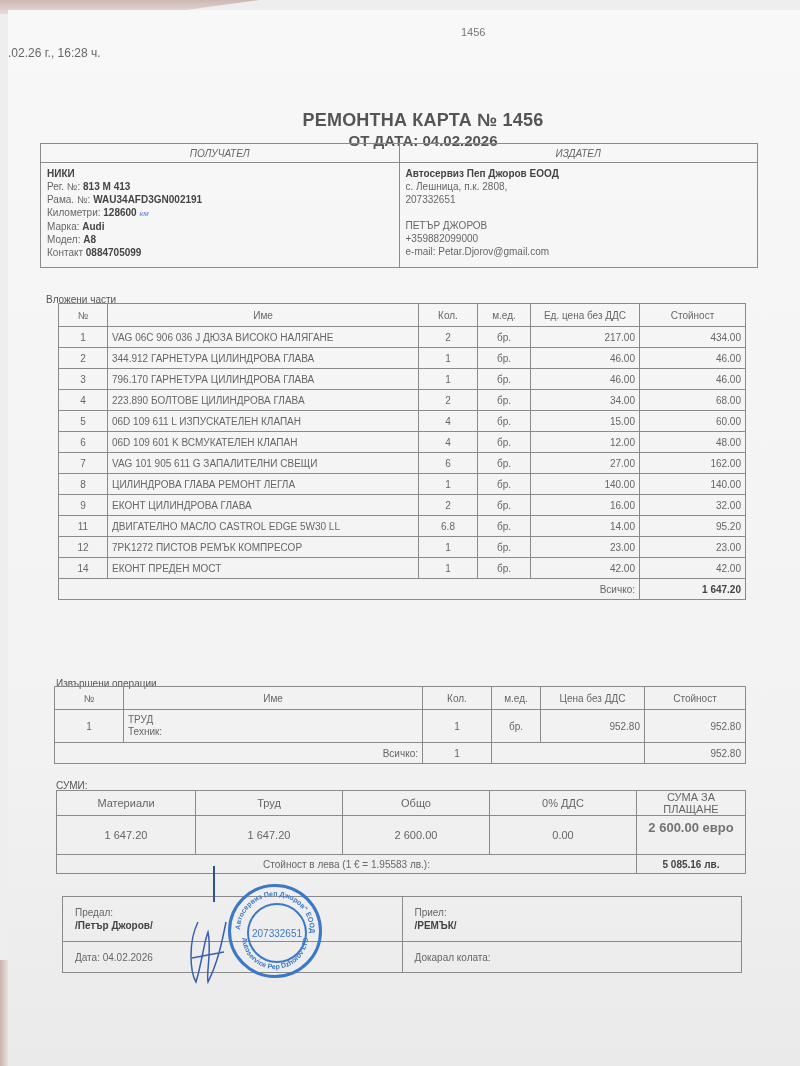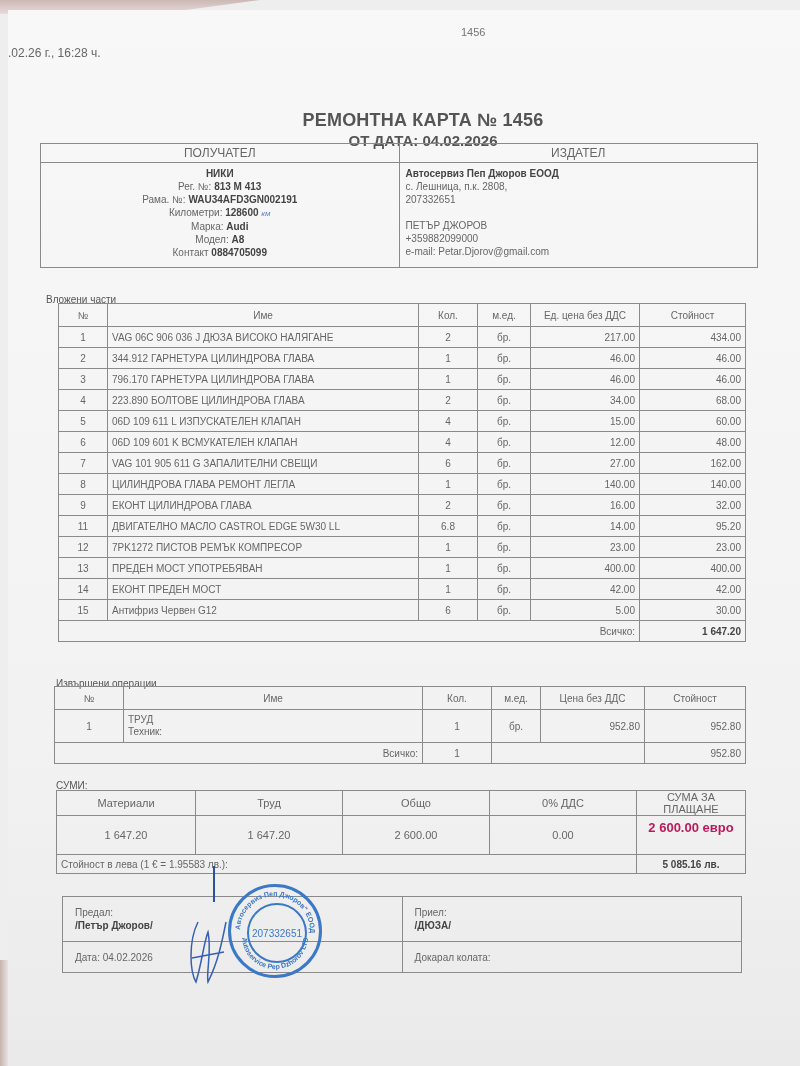--- a/index.html
+++ b/index.html
@@ -26,40 +26,40 @@
   .page-num { left:453px; top:16px; font-size:11px; color:#777; }
   .title { left:0; width:830px; text-align:center; top:100px; font-size:18px; font-weight:bold; color:#555; letter-spacing:0.2px; }
   .subtitle { left:0; width:830px; text-align:center; top:122px; font-size:15px; font-weight:bold; color:#555; }
 
   table { border-collapse:collapse; }
   td, th { border:1px solid #8a8a8a; font-size:10px; color:#666; padding:0 4px; }
   th { font-weight:normal; }
 
   .parties { position:absolute; left:40px; top:143px; width:718px; }
   .parties td { vertical-align:top; padding:4px 6px; line-height:13px; }
-  .parties .hd { text-align:center; font-size:12px; height:18px; vertical-align:middle; padding:0; }
+  .parties .hd { text-align:center; font-size:10px; height:18px; vertical-align:middle; padding:0;font-style:italic; }
   .b { font-weight:bold; color:#444; }
 
   .section-label { position:absolute; font-size:10px; color:#555; }
 
   .parts { position:absolute; left:58px; top:303px; width:688px; }
   .parts th { height:22px; font-size:10px; }
   .parts td { height:20px; }
   .c { text-align:center; }
   .r { text-align:right; }
 
   .ops { position:absolute; left:54px; top:686px; width:692px; }
   .ops th { height:22px; }
   .ops td { height:32px; }
   .ops .tot td { height:20px; }
 
   .sums { position:absolute; left:56px; top:790px; width:690px; }
   .sums th { height:22px; font-size:11px;text-align:center; }
   .sums td { height:34px; text-align:center; font-size:11px; }
-  .sums .pay { font-weight:bold; font-size:13px; color:#be185d; vertical-align:top; padding-top:4px; }
+  .sums .pay { font-weight:bold; font-size:13px; color:#737373; vertical-align:top; padding-top:4px; }
   .sums .conv td { height:18px; }
 
   .sign { position:absolute; left:62px; top:896px; width:680px; }
   .sign td { height:44px; vertical-align:middle; padding-left:12px; line-height:13px; }
   .sign .row2 td { height:30px; }
 
   .stamp {
     position:absolute; left:228px; top:884px; width:94px; height:94px;
     border:3px solid #3a78c8; border-radius:50%; box-sizing:border-box;
   }
@@ -86,21 +86,21 @@
   <div class="abs subtitle">ОТ ДАТА: 04.02.2026</div>
 </div>
 
 <table class="parties">
   <tbody>
       <tr>
     <td class="hd" style="width:50%">ПОЛУЧАТЕЛ</td>
     <td class="hd">ИЗДАТЕЛ</td>
   </tr>
   <tr>
-    <td style="height:96px;text-align:center;">
+    <td style="height:96px;">
       <div class="b">НИКИ</div>
       <div><span>Рег. №:</span> <span class="b">813 М 413</span></div>
       <div><span>Рама. №:</span> <span class="b">WAU34AFD3GN002191</span></div>
       <div><span>Километри:</span> <span class="b">128600</span> <span class="km-scribble">км</span></div>
       <div><span>Марка:</span> <span class="b">Audi</span></div>
       <div><span>Модел:</span> <span class="b">A8</span></div>
       <div><span>Контакт</span> <span class="b">0884705099</span></div>
     </td>
     <td>
       <div class="b">Автосервиз Пеп Джоров ЕООД</div>
@@ -210,42 +210,26 @@
       </tr>
       <tr>
         <td class="c">12</td>
         <td>7PK1272 ПИСТОВ РЕМЪК КОМПРЕСОР</td>
         <td class="c">1</td>
         <td class="c">бр.</td>
         <td class="r">23.00</td>
         <td class="r">23.00</td>
       </tr>
       <tr>
-        <td class="c">13</td>
-        <td>ПРЕДЕН МОСТ УПОТРЕБЯВАН</td>
-        <td class="c">1</td>
-        <td class="c">бр.</td>
-        <td class="r">400.00</td>
-        <td class="r">400.00</td>
-      </tr>
-      <tr>
         <td class="c">14</td>
         <td>ЕКОНТ ПРЕДЕН МОСТ</td>
         <td class="c">1</td>
         <td class="c">бр.</td>
         <td class="r">42.00</td>
         <td class="r">42.00</td>
-      </tr>
-      <tr>
-        <td class="c">15</td>
-        <td>Антифриз Червен G12</td>
-        <td class="c">6</td>
-        <td class="c">бр.</td>
-        <td class="r">5.00</td>
-        <td class="r">30.00</td>
       </tr>
     </tbody>
   <tfoot>
     <tr>
       <td colspan="5" class="r">Всичко:</td>
       <td class="r b">1 647.20</td>
     </tr>
   </tfoot>
 </table>
 
@@ -293,36 +277,36 @@
     <th>СУМА ЗА ПЛАЩАНЕ</th>
   </tr>
   <tr>
     <td>1 647.20</td>
     <td>1 647.20</td>
     <td>2 600.00</td>
     <td>0.00</td>
     <td class="pay">2 600.00 евро</td>
   </tr>
   <tr class="conv">
-    <td colspan="4" class="r" style="text-align:left; font-size:10px;">Стойност в лева (1 € = 1.95583 лв.):</td>
+    <td colspan="4" class="r" style="text-align:center; font-size:10px;">Стойност в лева (1 € = 1.95583 лв.):</td>
     <td class="b" style="font-size:10px;">5 085.16 лв.</td>
   </tr>
 </tbody>
   </table>
 
 <table class="sign">
   <tbody>
       <tr>
     <td style="width:50%">
       <div>Предал:</div>
       <div class="b">/Петър Джоров/</div>
     </td>
     <td>
       <div>Приел:</div>
-      <div class="b">/ДЮЗА/</div>
+      <div class="b">/РЕМЪК/</div>
     </td>
   </tr>
   <tr class="row2">
     <td>Дата: 04.02.2026</td>
     <td>Докарал колата:</td>
   </tr>
 </tbody>
   </table>
 
 <svg class="signature" width="60" height="130">

